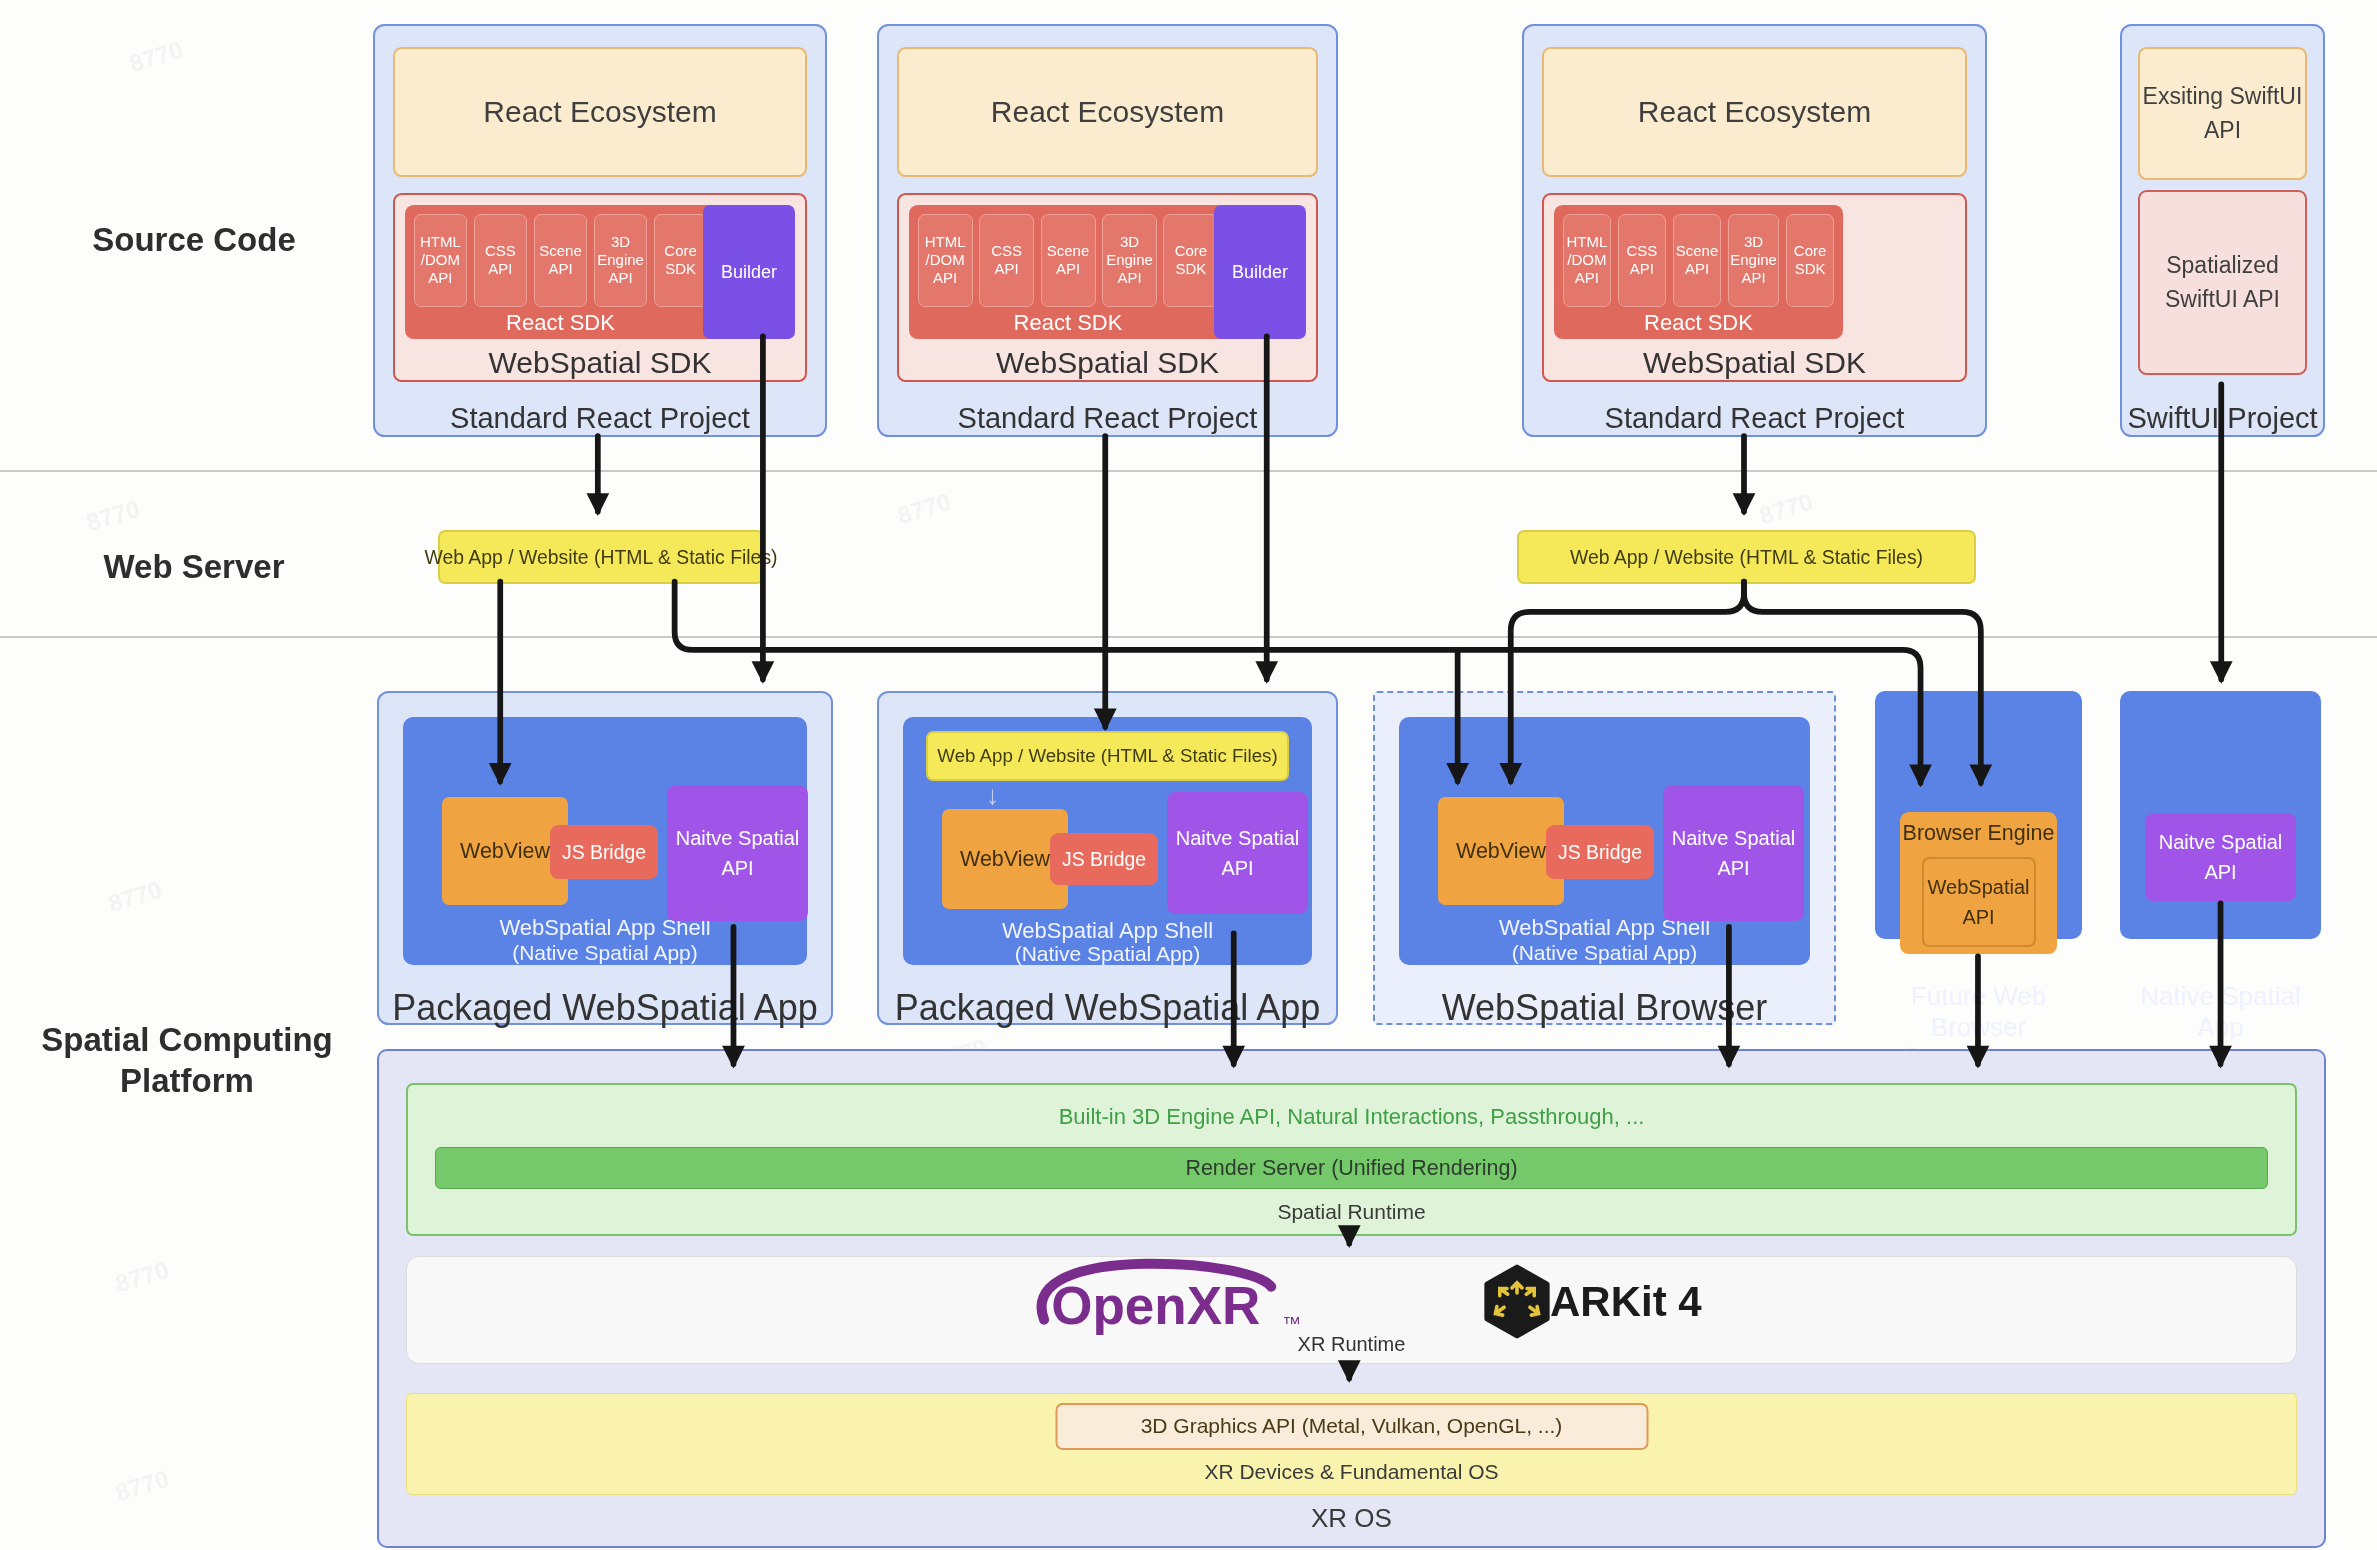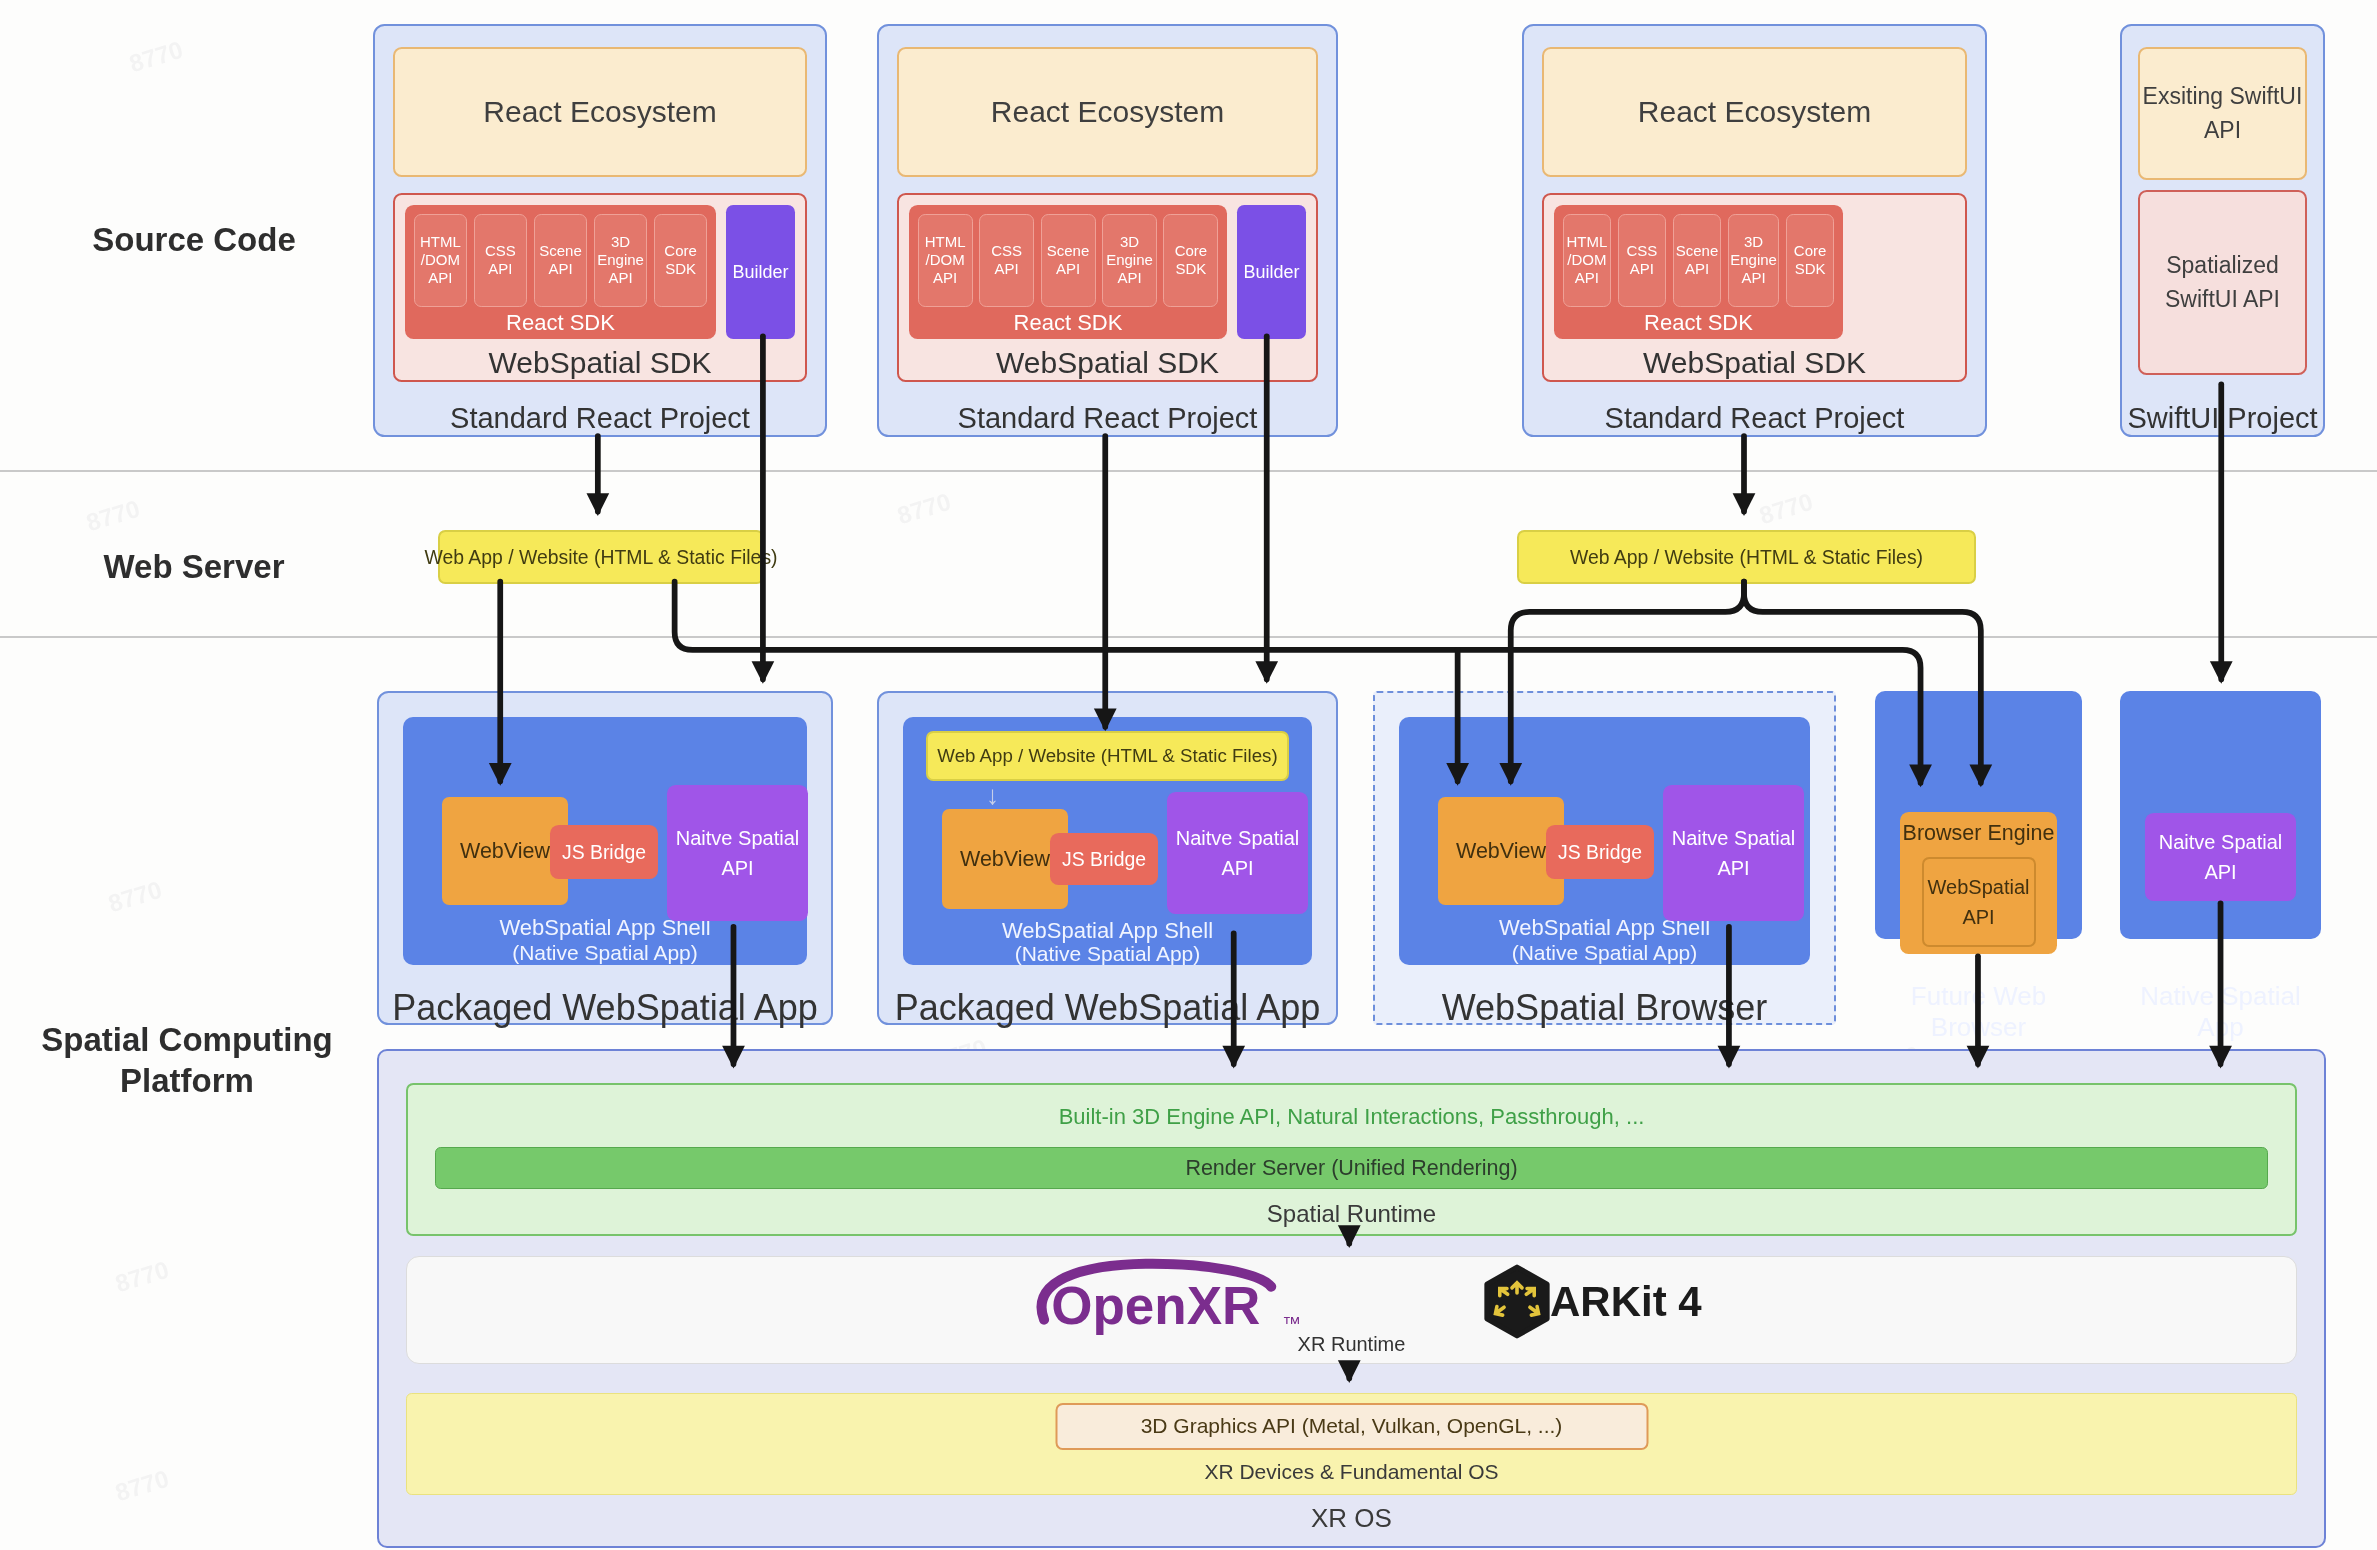--- a/index.html
+++ b/index.html
@@ -21,21 +21,21 @@
          border:2.2px solid #e9b873;border-radius:8.6px;font-size:30px;color:#3f3f3f;}
   .sdkbox{position:absolute;left:18px;right:18px;top:167px;height:185px;background:#f8e4e1;
           border:2.2px solid #cf574e;border-radius:8.6px;}
   .reactsdk{position:absolute;left:10px;top:10px;height:134px;background:#e0695d;border-radius:8.6px;}
   .with-builder .reactsdk{right:89px;}
   .no-builder .reactsdk{right:122px;}
   .chiprow{position:absolute;left:8.6px;right:8.6px;top:8.6px;height:93px;display:flex;gap:6.5px;}
   .chip{flex:1;background:#e3776b;border:1.4px solid #efa197;border-radius:7.2px;color:#fff;
         font-size:15px;line-height:1.2;display:flex;align-items:center;justify-content:center;text-align:center;padding:1.4px;}
   .reactsdk-label{position:absolute;left:0;right:0;top:105px;text-align:center;color:#fff;font-size:22px;}
-  .builder{position:absolute;right:10px;top:10px;width:69px;height:134px;background:#7b50e6;
+  .builder{position:absolute;right:10px;top:10px;width:92px;height:134px;background:#7b50e6;
            border-radius:7.2px;color:#fff;font-size:18px;}
   .sdk-label{position:absolute;left:0;right:0;top:151px;text-align:center;font-size:30px;color:#333;}
   .tcard-label{position:absolute;left:0;right:0;top:376px;text-align:center;font-size:29px;color:#333;}
 
   
   .swift-exist{position:absolute;left:16px;right:16px;top:21px;height:129px;background:#fbeccf;
                border:2.2px solid #e9b873;border-radius:8.6px;font-size:23px;color:#3f3f3f;line-height:1.45;}
   .swift-spatial{position:absolute;left:16px;right:16px;top:164px;height:181px;background:#f6dfdd;
                border:2.2px solid #cf6059;border-radius:8.6px;font-size:23px;color:#3f3f3f;line-height:1.45;}
 
@@ -78,21 +78,21 @@
              border-radius:8.6px;color:#fff;font-size:20px;line-height:1.5;}
 
   
   .platform{position:absolute;left:377px;top:1049px;width:1945px;height:495px;background:#e4e6f5;
             border:2.2px solid #6d82d6;border-radius:10px;}
   .greenbox{position:absolute;left:27px;right:27px;top:32px;height:149px;background:#def3d8;
             border:2.2px solid #77c36b;border-radius:7.2px;}
   .green-text{position:absolute;left:0;right:0;top:18.7px;text-align:center;font-size:22px;color:#3fa047;}
   .renderbar{position:absolute;left:27px;right:27px;top:62px;height:40px;background:#76c96b;
              border:1.4px solid #56a84e;border-radius:5.7px;font-size:21.5px;color:#2c3e2c;}
-  .spruntime{position:absolute;left:0;right:0;top:115px;text-align:center;font-size:24px;color:#3a3a3a;}
+  .spruntime{position:absolute;left:0;right:0;top:115px;text-align:center;font-size:21px;color:#3a3a3a;}
   .whitebox{position:absolute;left:27px;right:27px;top:205px;height:106px;background:#f8f8f8;
             border:1.4px solid #dcdcdc;border-radius:13px;}
   .xr-runtime{position:absolute;left:0;right:0;top:76px;text-align:center;font-size:20px;color:#333;}
   .arkit-wrap{position:absolute;left:1077px;top:7.2px;display:flex;align-items:center;}
   .arkit-text{font-size:42px;font-weight:bold;color:#1c1c1c;}
   .openxr-wrap{position:absolute;left:617px;top:1.4px;}
   .ybox2{position:absolute;left:27px;right:27px;top:342px;height:100px;background:#f9f3ae;
          border:1.4px solid #eae27f;border-radius:5.7px;padding-left:12px;}
   .g3d{position:absolute;left:50%;transform:translateX(-50%);top:8.6px;width:589px;height:43px;
        background:#f9ecdb;border:2.2px solid #df9a58;border-radius:7.2px;font-size:21px;color:#4a3a16;}

